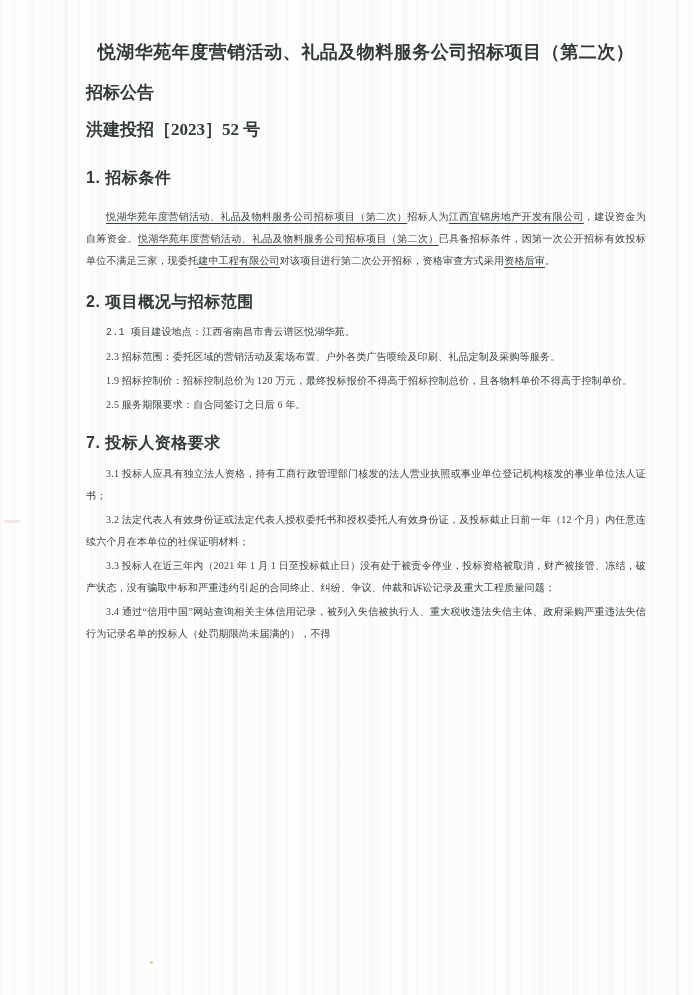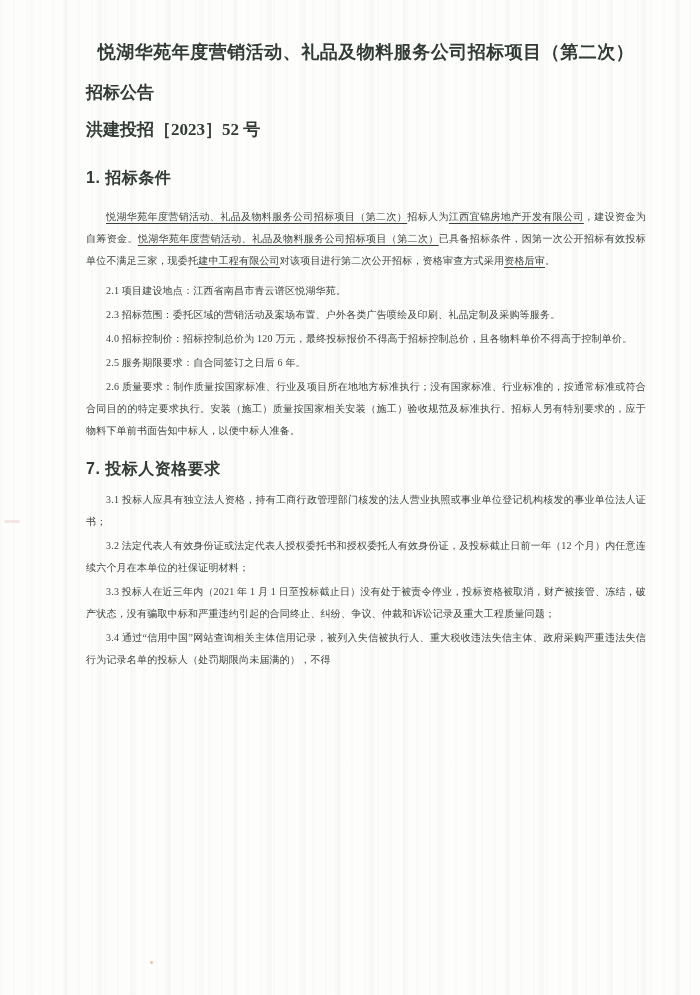--- a/index.html
+++ b/index.html
@@ -62,21 +62,21 @@
   .sec-3 .sec-heading { margin-top: 15px; }
   .para {
     margin: 0 0 2px 0;
     font-size: 10px;
     line-height: 22px;
     text-align: justify;
     text-indent: 2em;
     letter-spacing: 0.2px;
   }
   .sec-1 .para:first-of-type { margin-top: 16px; }
-  .sec-2 .para:first-of-type { margin-top: 8px; }
+  .sec-2 .para:first-of-type { margin-top: 8px; font-family: Liberation Mono, monospace; }
   .sec-3 .para:first-of-type { margin-top: 8px; }
   .u {
     text-decoration: underline;
     text-underline-offset: 3px;
     text-decoration-thickness: 1px;
   }
   .speck {
     position: absolute;
     left: 150px;
     top: 961px;
@@ -102,25 +102,25 @@
   <div class="content">
     <h1 class="title">悦湖华苑年度营销活动、礼品及物料服务公司招标项目（第二次）</h1>
     <h2 class="subtitle">招标公告</h2>
     <h3 class="docnum">洪建投招［2023］52 号</h3>
     <div>
         <section class="sec-1">
           <h2 class="sec-heading">1. 招标条件</h2>
           <p class="para"><span class="u">悦湖华苑年度营销活动、礼品及物料服务公司招标项目（第二次）</span><span>招标人为</span><span class="u">江西宜锦房地产开发有限公司</span><span>，建设资金为自筹资金。</span><span class="u">悦湖华苑年度营销活动、礼品及物料服务公司招标项目（第二次）</span><span>已具备招标条件，因第一次公开招标有效投标单位不满足三家，现委托</span><span class="u">建中工程有限公司</span><span>对该项目进行第二次公开招标，资格审查方式采用</span><span class="u">资格后审</span><span>。</span></p>
         </section>
         <section class="sec-2">
+          <h2 class="sec-heading">2. 项目概况与招标范围</h2>
           <p class="para"><span>2.1 项目建设地点：江西省南昌市青云谱区悦湖华苑。</span></p>
           <p class="para"><span>2.3 招标范围：委托区域的营销活动及案场布置、户外各类广告喷绘及印刷、礼品定制及采购等服务。</span></p>
-          <p class="para"><span>4.0 招标控制价：招标控制总价为 120 万元，最终投标报价不得高于招标控制总价，且各物料单价不得高于控制单价。</span></p>
+          <p class="para"><span>1.9 招标控制价：招标控制总价为 120 万元，最终投标报价不得高于招标控制总价，且各物料单价不得高于控制单价。</span></p>
           <p class="para"><span>2.5 服务期限要求：自合同签订之日后 6 年。</span></p>
-          <p class="para"><span>2.6 质量要求：制作质量按国家标准、行业及项目所在地地方标准执行；没有国家标准、行业标准的，按通常标准或符合合同目的的特定要求执行。安装（施工）质量按国家相关安装（施工）验收规范及标准执行。招标人另有特别要求的，应于物料下单前书面告知中标人，以便中标人准备。</span></p>
         </section>
         <section class="sec-3">
           <h2 class="sec-heading">7. 投标人资格要求</h2>
           <p class="para"><span>3.1 投标人应具有独立法人资格，持有工商行政管理部门核发的法人营业执照或事业单位登记机构核发的事业单位法人证书；</span></p>
           <p class="para"><span>3.2 法定代表人有效身份证或法定代表人授权委托书和授权委托人有效身份证，及投标截止日前一年（12 个月）内任意连续六个月在本单位的社保证明材料；</span></p>
           <p class="para"><span>3.3 投标人在近三年内（2021 年 1 月 1 日至投标截止日）没有处于被责令停业，投标资格被取消，财产被接管、冻结，破产状态，没有骗取中标和严重违约引起的合同终止、纠纷、争议、仲裁和诉讼记录及重大工程质量问题；</span></p>
           <p class="para"><span>3.4 通过“信用中国”网站查询相关主体信用记录，被列入失信被执行人、重大税收违法失信主体、政府采购严重违法失信行为记录名单的投标人（处罚期限尚未届满的），不得</span></p>
         </section>
       </div>
   </div>

